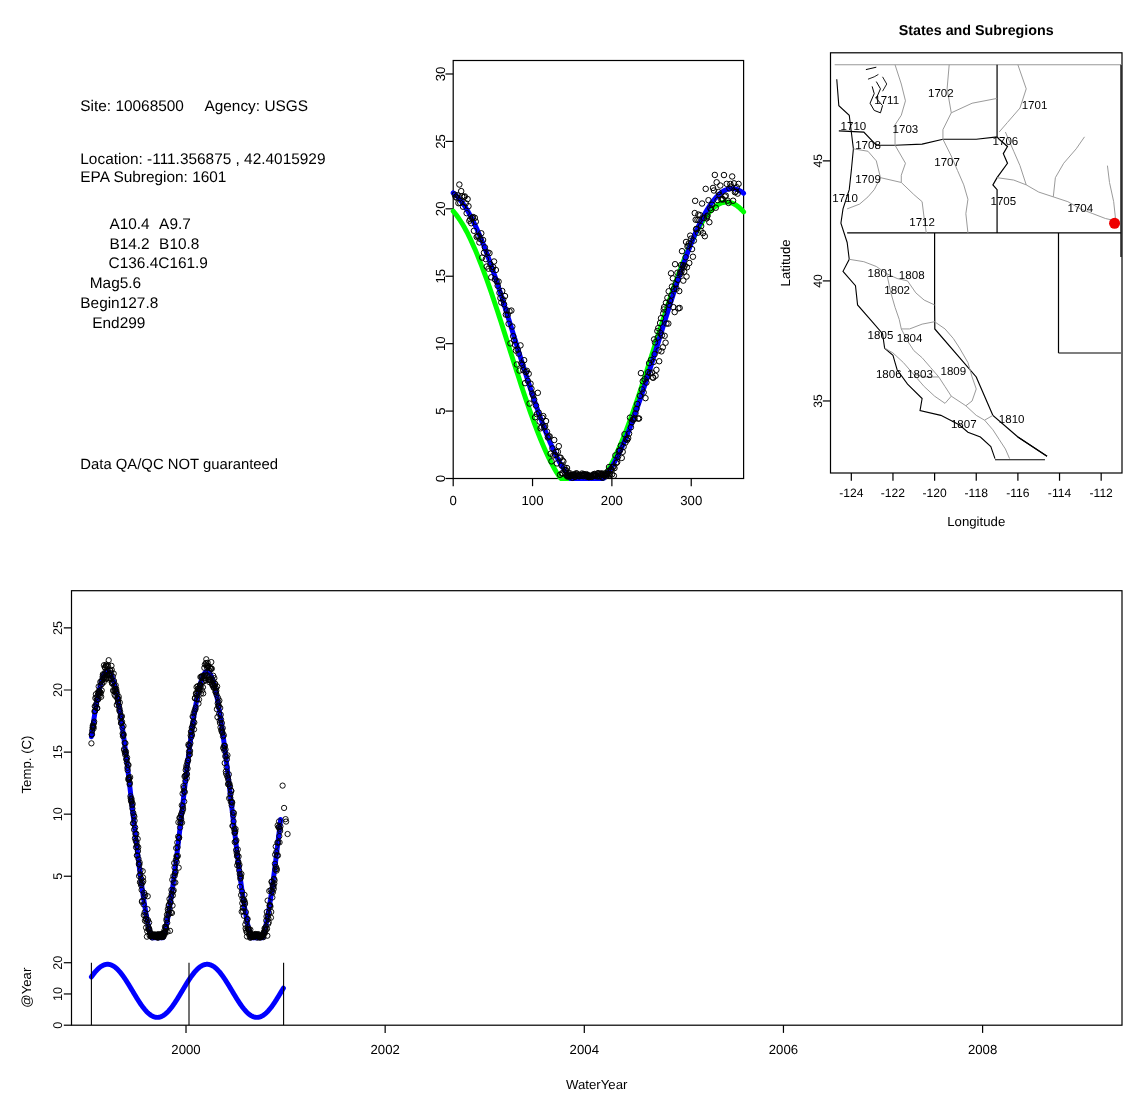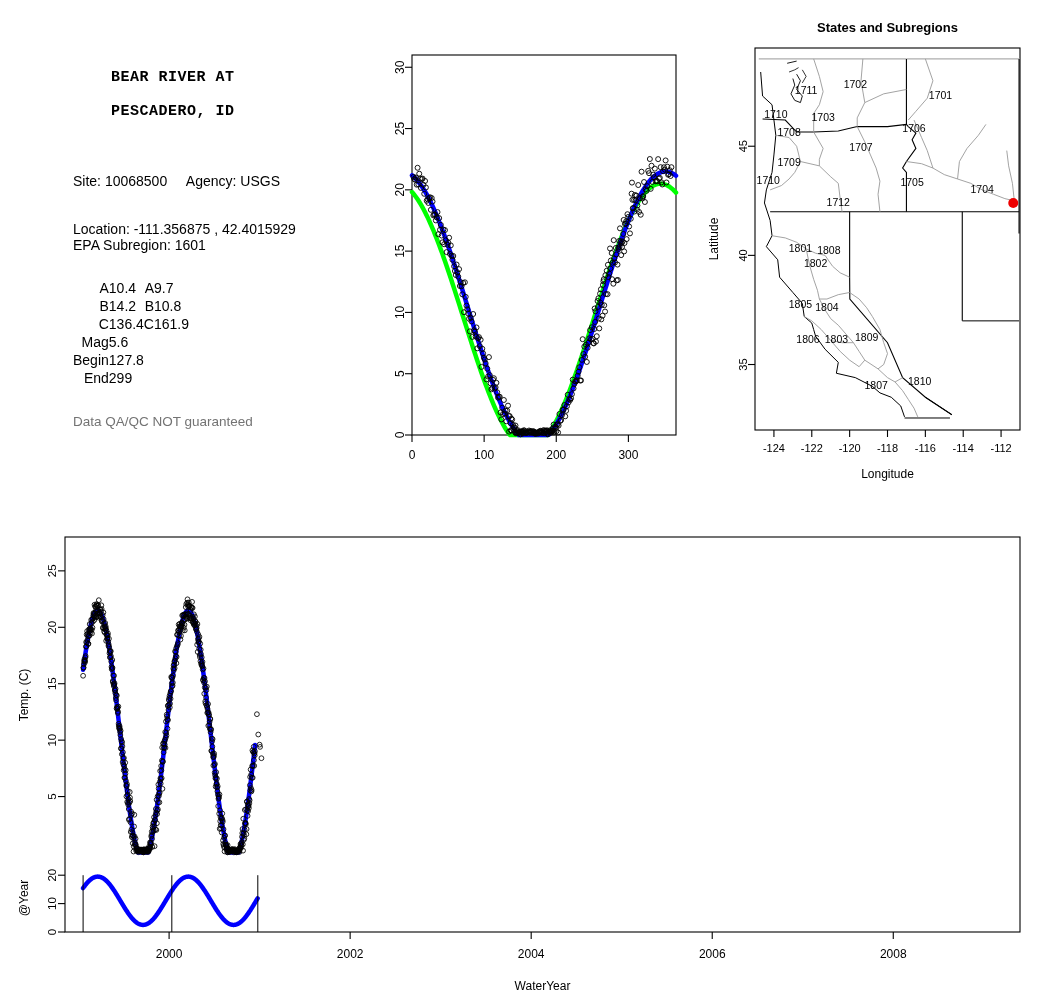--- a/index.html
+++ b/index.html
@@ -1,42 +1,38 @@
 <!DOCTYPE html>
 <html><head>
 <meta charset="utf-8">
 <style>
   html,body{margin:0;padding:0;background:#fff;}
   body{width:1038px;height:1001px;position:relative;
        font-family:"Liberation Sans",sans-serif;color:#000;overflow:hidden;}
   .abs{position:absolute;}
   svg{display:block;}
   text{font-family:"Liberation Sans",sans-serif;fill:#000;}
-  .warn{color:#737373;font-size:13.5px;}
+  .warn{color:#000000;font-size:13.5px;}
   .info{font-size:14px;}
   #header-block{left:73px;top:52px;width:320px;}
   #title-line{font-family:"Liberation Mono",monospace;font-weight:bold;
               font-size:15px;line-height:17px;letter-spacing:.5px;white-space:pre;}
   #site-line{margin-top:36px;white-space:pre;}
   #loc-line{margin-top:32px;white-space:pre;}
   #sub-line{white-space:pre;}
   #param-table{margin-top:26px;border-collapse:collapse;}
   #param-table td{padding:1px 0;font-size:14px;white-space:pre;}
   td.lbl{text-align:right;padding-right:9px;}
   td.val{text-align:left;padding-right:34px;}
   #warn-line{left:73px;top:414px;}
 </style>
 </head>
 <body>
 
 <div class="abs" id="header-block">
-  <div id="title-line">
-    <span>BEAR RIVER AT</span><br>
-    <span>PESCADERO, ID</span>
-  </div>
   <div class="info" id="site-line">Site: 10068500     Agency: USGS</div>
   <div class="info" id="loc-line">Location: -111.356875 , 42.4015929</div>
   <div class="info" id="sub-line">EPA Subregion: 1601</div>
 
   <table id="param-table">
     <tbody>
         <tr>
       <td class="lbl">A</td>
       <td class="val">10.4</td>
       <td class="lbl">A</td>

